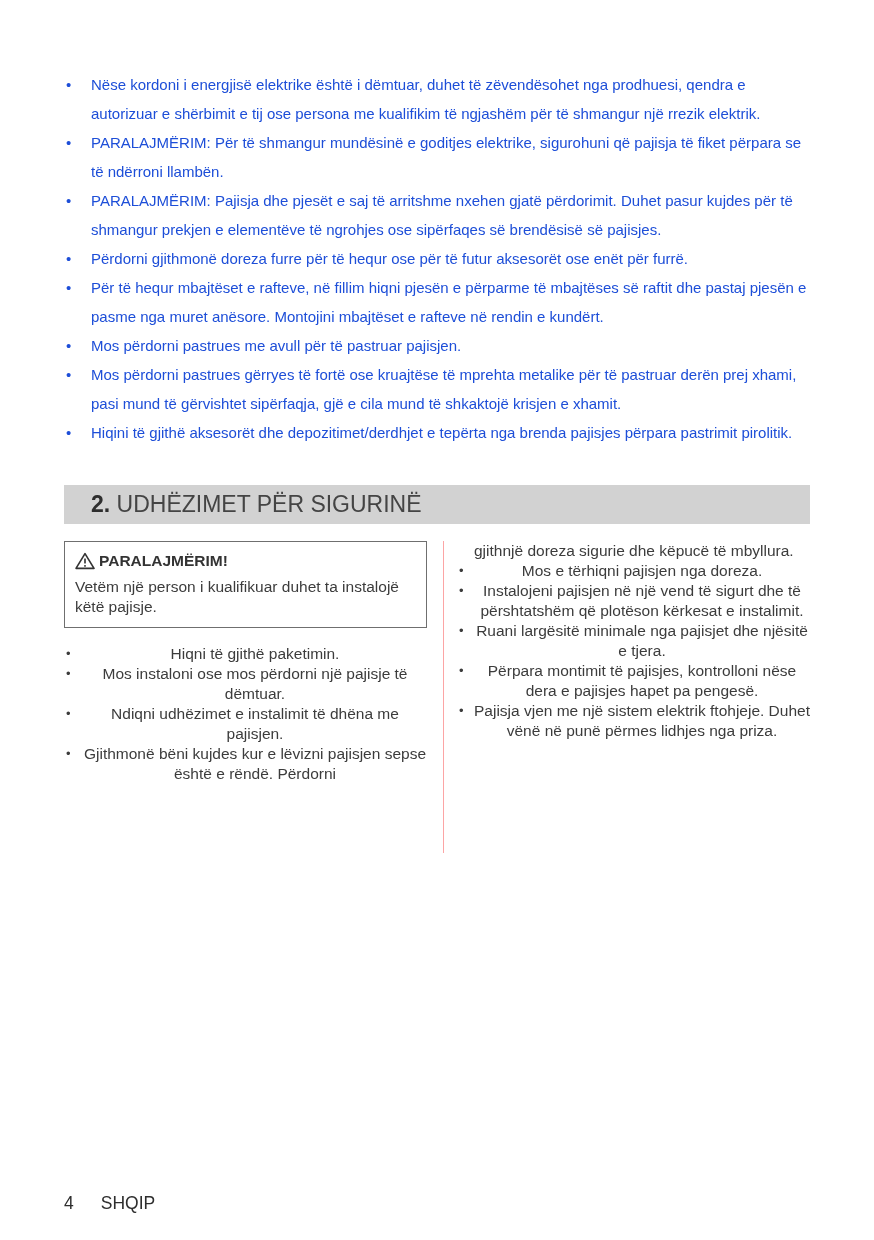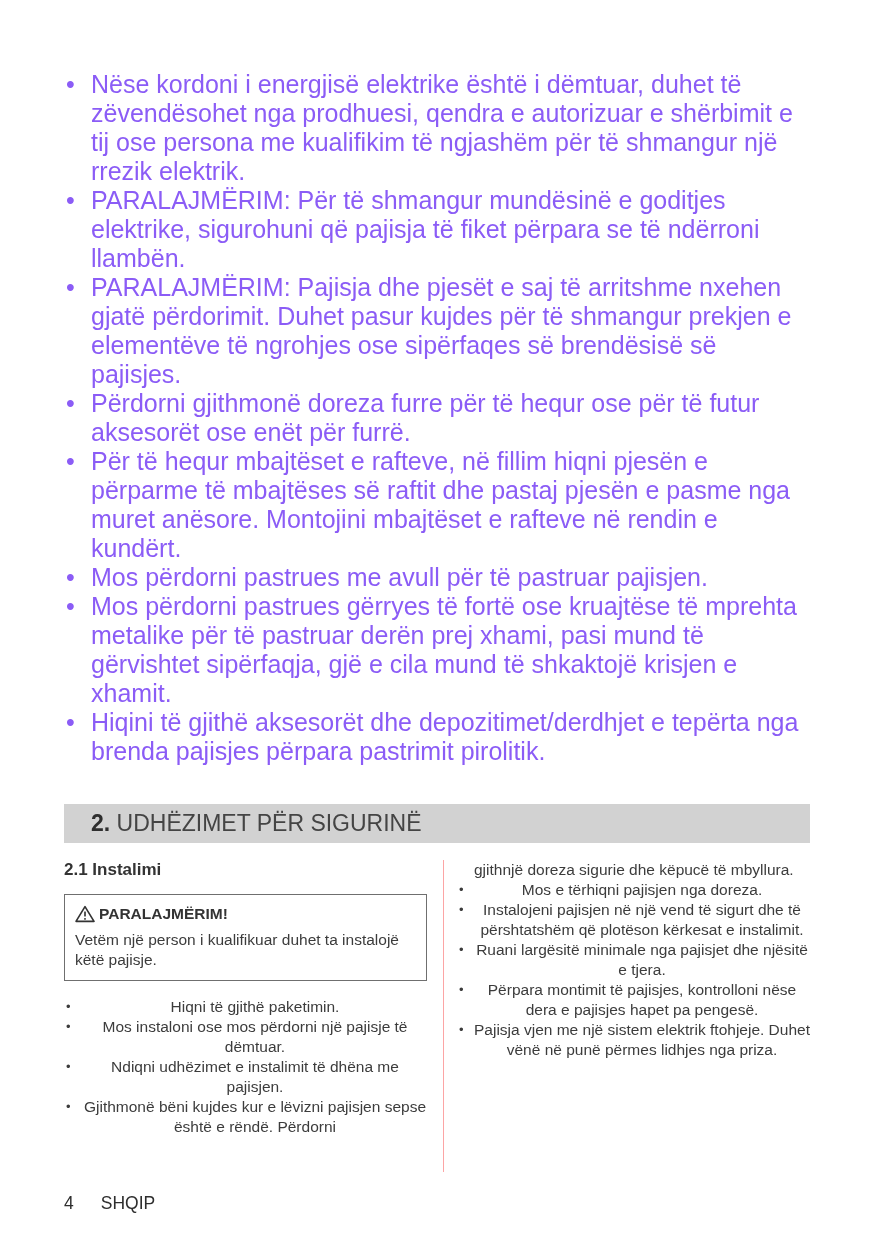--- a/index.html
+++ b/index.html
@@ -20,23 +20,23 @@
     width: 874px;
     height: 1240px;
     padding: 70px 64px 0 64px;
   }
 
   
   .intro-list {
     margin: 0;
     padding: 0;
     list-style: none;
-    font-size: 25px;
+    font-size: 15px;
     line-height: 29px;
-    color: #8b5cf6;
+    color: #1d4ed8;
   }
   .intro-list li {
     position: relative;
     padding-left: 27px;
   }
   .intro-list li::before {
     content: "\2022";
     position: absolute;
     left: 2px;
     top: 0;
@@ -155,21 +155,20 @@
   </ul>
 
   <div class="section-header">
     <span class="sec-num">2.</span>
     <span class="sec-title">UDHËZIMET PËR SIGURINË</span>
   </div>
 
   <div class="columns">
 
     <div class="col-left">
-      <h3 class="subsection-title">2.1 Instalimi</h3>
 
       <div class="warning-box">
         <div class="warning-title-row">
           <span class="warn-icon">
             <svg viewBox="0 0 24 22" width="20" height="18" aria-hidden="true">
               <path d="M12 2 L23 20 H1 Z" fill="none" stroke="#333333" stroke-width="2" stroke-linejoin="round"></path>
               <rect x="11" y="8" width="2" height="6" fill="#333333"></rect>
               <rect x="11" y="16" width="2" height="2" fill="#333333"></rect>
             </svg>
           </span>

